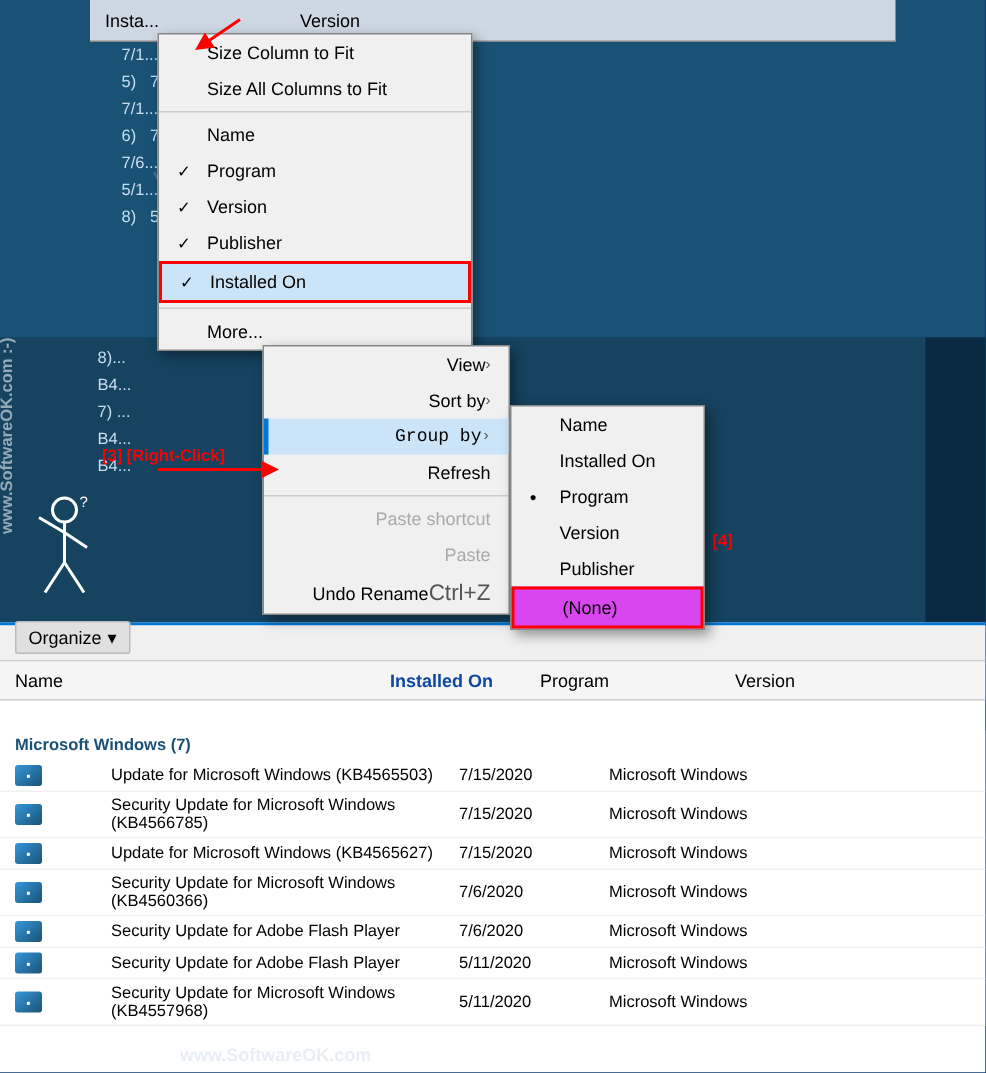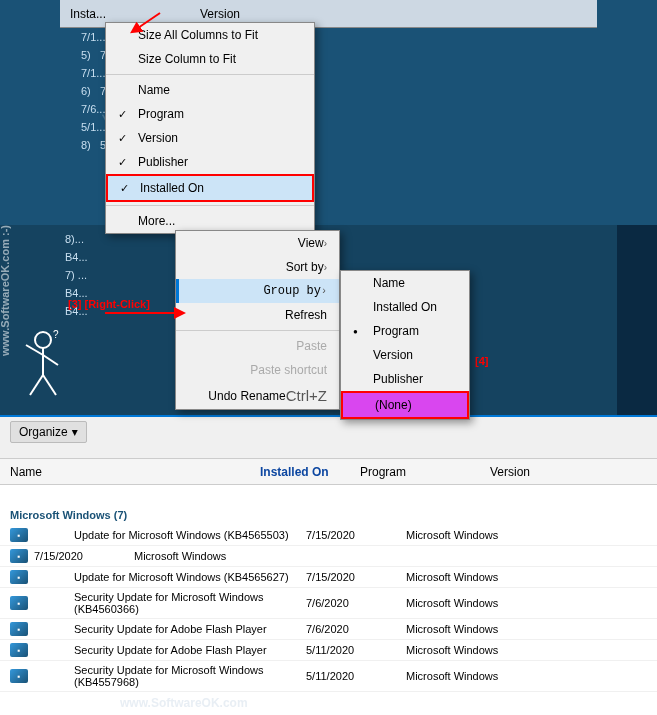--- a/index.html
+++ b/index.html
@@ -123,25 +123,25 @@
       top: 415px;
       left: 0;
       right: 0;
       bottom: 0;
       background: #fff;
       border-top: 2px solid #0078d7;
     }
 
     .explorer-toolbar {
       display: flex;
-      align-items: flex-start;
+      align-items: flex-end;
       padding: 4px 10px;
       background: #f0f0f0;
       border-bottom: 1px solid #ccc;
-      height: 42px;
+      height: 24px;
     }
 
     .organize-btn {
       display: flex;
       align-items: center;
       gap: 4px;
       padding: 3px 8px;
       background: #e0e0e0;
       border: 1px solid #bbb;
       cursor: pointer;
@@ -298,25 +298,25 @@
   <div style="color:#c8dff0;font-size:11px;padding:3px 5px;">7/1...</div>
   <div style="color:#c8dff0;font-size:11px;padding:3px 5px;">6) &nbsp;&nbsp;7/6...</div>
   <div style="color:#c8dff0;font-size:11px;padding:3px 5px;">7/6...</div>
   <div style="color:#c8dff0;font-size:11px;padding:3px 5px;">5/1...</div>
   <div style="color:#c8dff0;font-size:11px;padding:3px 5px;">8) &nbsp;&nbsp;5/1...</div>
 </div>
 
 <div class="context-menu-1">
   <div class="menu-item">
     <span class="checkmark"></span>
+    <span>Size Column to Fit</span>
+  </div>
+  <div class="menu-item">
+    <span class="checkmark"></span>
     <span>Size All Columns to Fit</span>
-  </div>
-  <div class="menu-item">
-    <span class="checkmark"></span>
-    <span>Size Column to Fit</span>
   </div>
   <div class="separator"></div>
   <div class="menu-item">
     <span class="checkmark"></span>
     <span>Name</span>
   </div>
   <div class="menu-item">
     <span class="checkmark">✓</span>
     <span>Program</span>
   </div>
@@ -366,24 +366,24 @@
   </div>
   <div class="menu-item group-by-item">
     <span>Group by</span>
     <span class="chevron">›</span>
   </div>
   <div class="menu-item">
     <span>Refresh</span>
   </div>
   <div class="separator"></div>
   <div class="menu-item disabled">
+    <span>Paste shortcut</span>
+  </div>
+  <div class="menu-item disabled">
     <span>Paste</span>
-  </div>
-  <div class="menu-item disabled">
-    <span>Paste shortcut</span>
   </div>
   <div class="menu-item">
     <span>Undo Rename</span>
     <span style="color:#555;font-size:15px;">Ctrl+Z</span>
   </div>
 </div>
 
 <div class="ann-3">[3]
 [Right-Click]</div>
 
@@ -463,20 +463,21 @@
 
   <div class="table-row">
     <div class="row-icon">▪</div>
     <div class="row-name">Update for Microsoft Windows (KB4565503)</div>
     <div class="row-installed">7/15/2020</div>
     <div class="row-program">Microsoft Windows</div>
     <div class="row-version"></div>
   </div>
   <div class="table-row">
     <div class="row-icon">▪</div>
+    <div class="row-name">Security Update for Microsoft Windows (KB4566785)</div>
     <div class="row-installed">7/15/2020</div>
     <div class="row-program">Microsoft Windows</div>
     <div class="row-version"></div>
   </div>
   <div class="table-row">
     <div class="row-icon">▪</div>
     <div class="row-name">Update for Microsoft Windows (KB4565627)</div>
     <div class="row-installed">7/15/2020</div>
     <div class="row-program">Microsoft Windows</div>
     <div class="row-version"></div>

